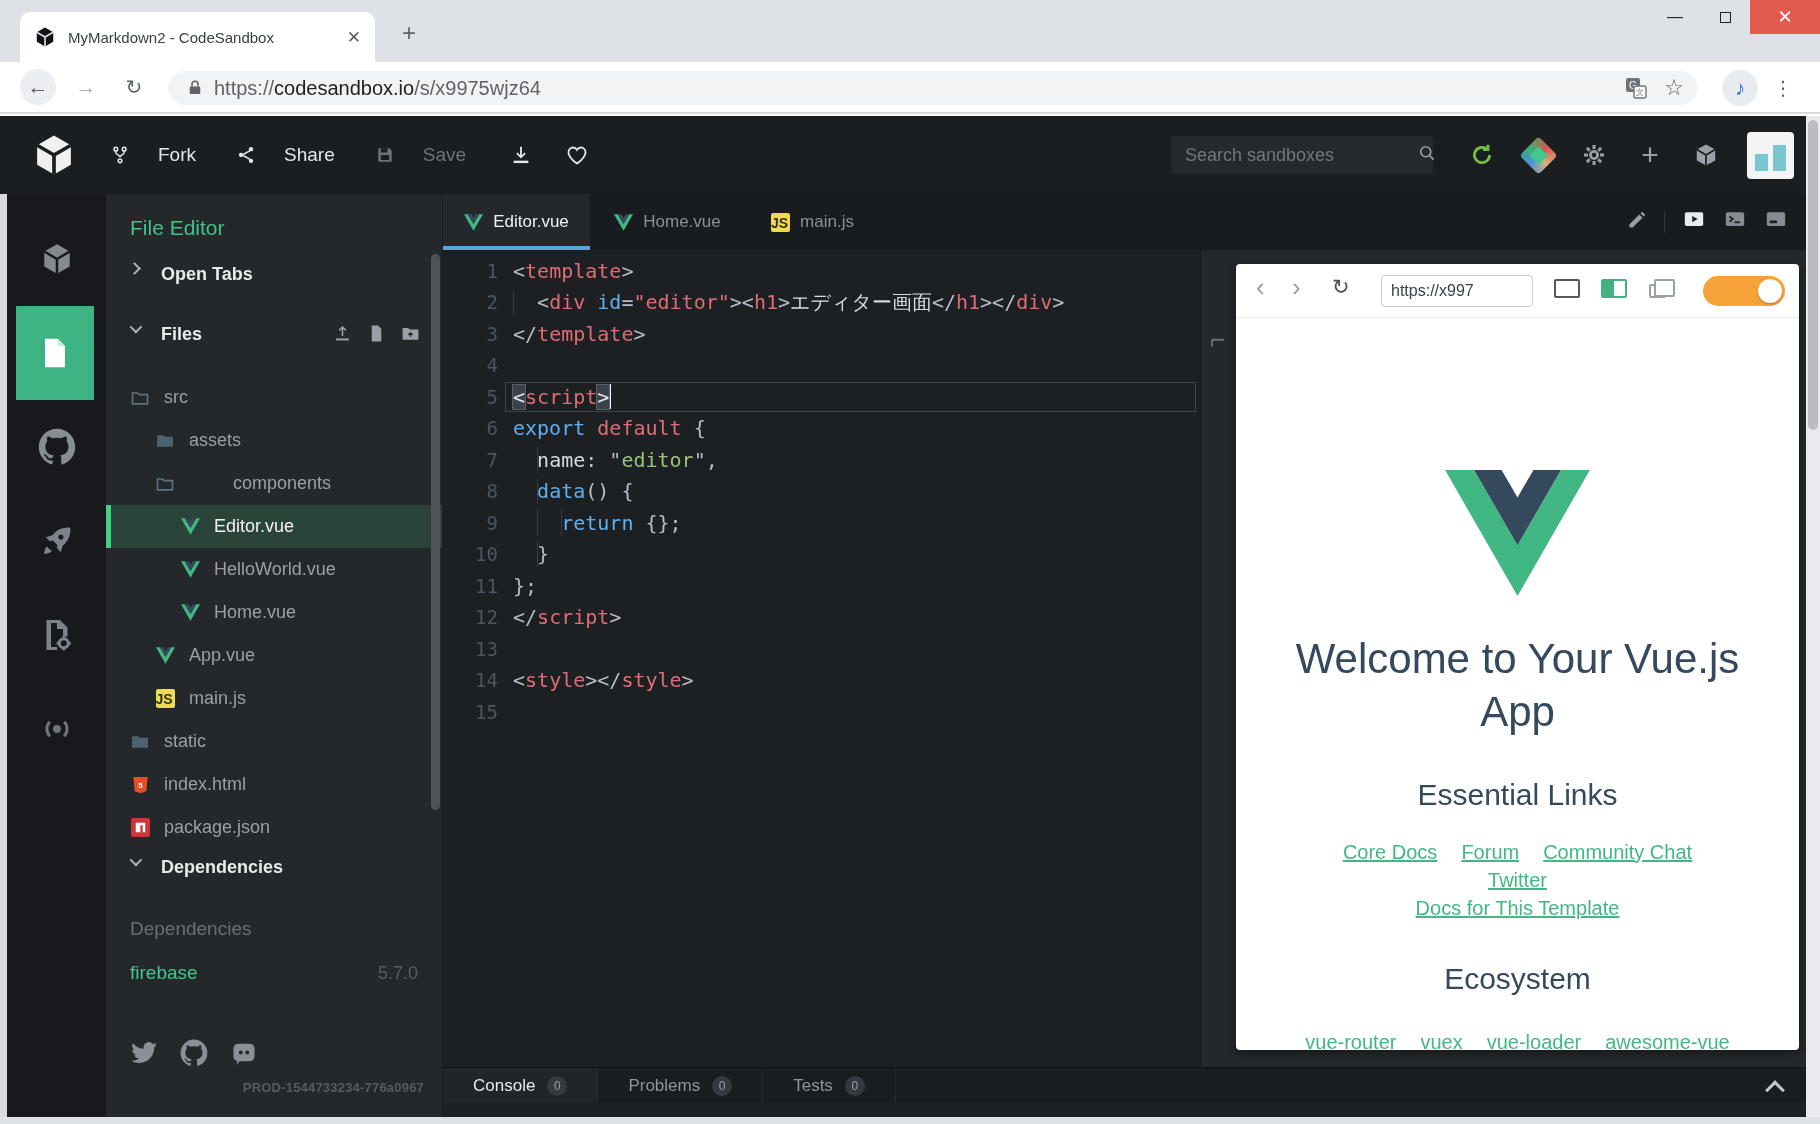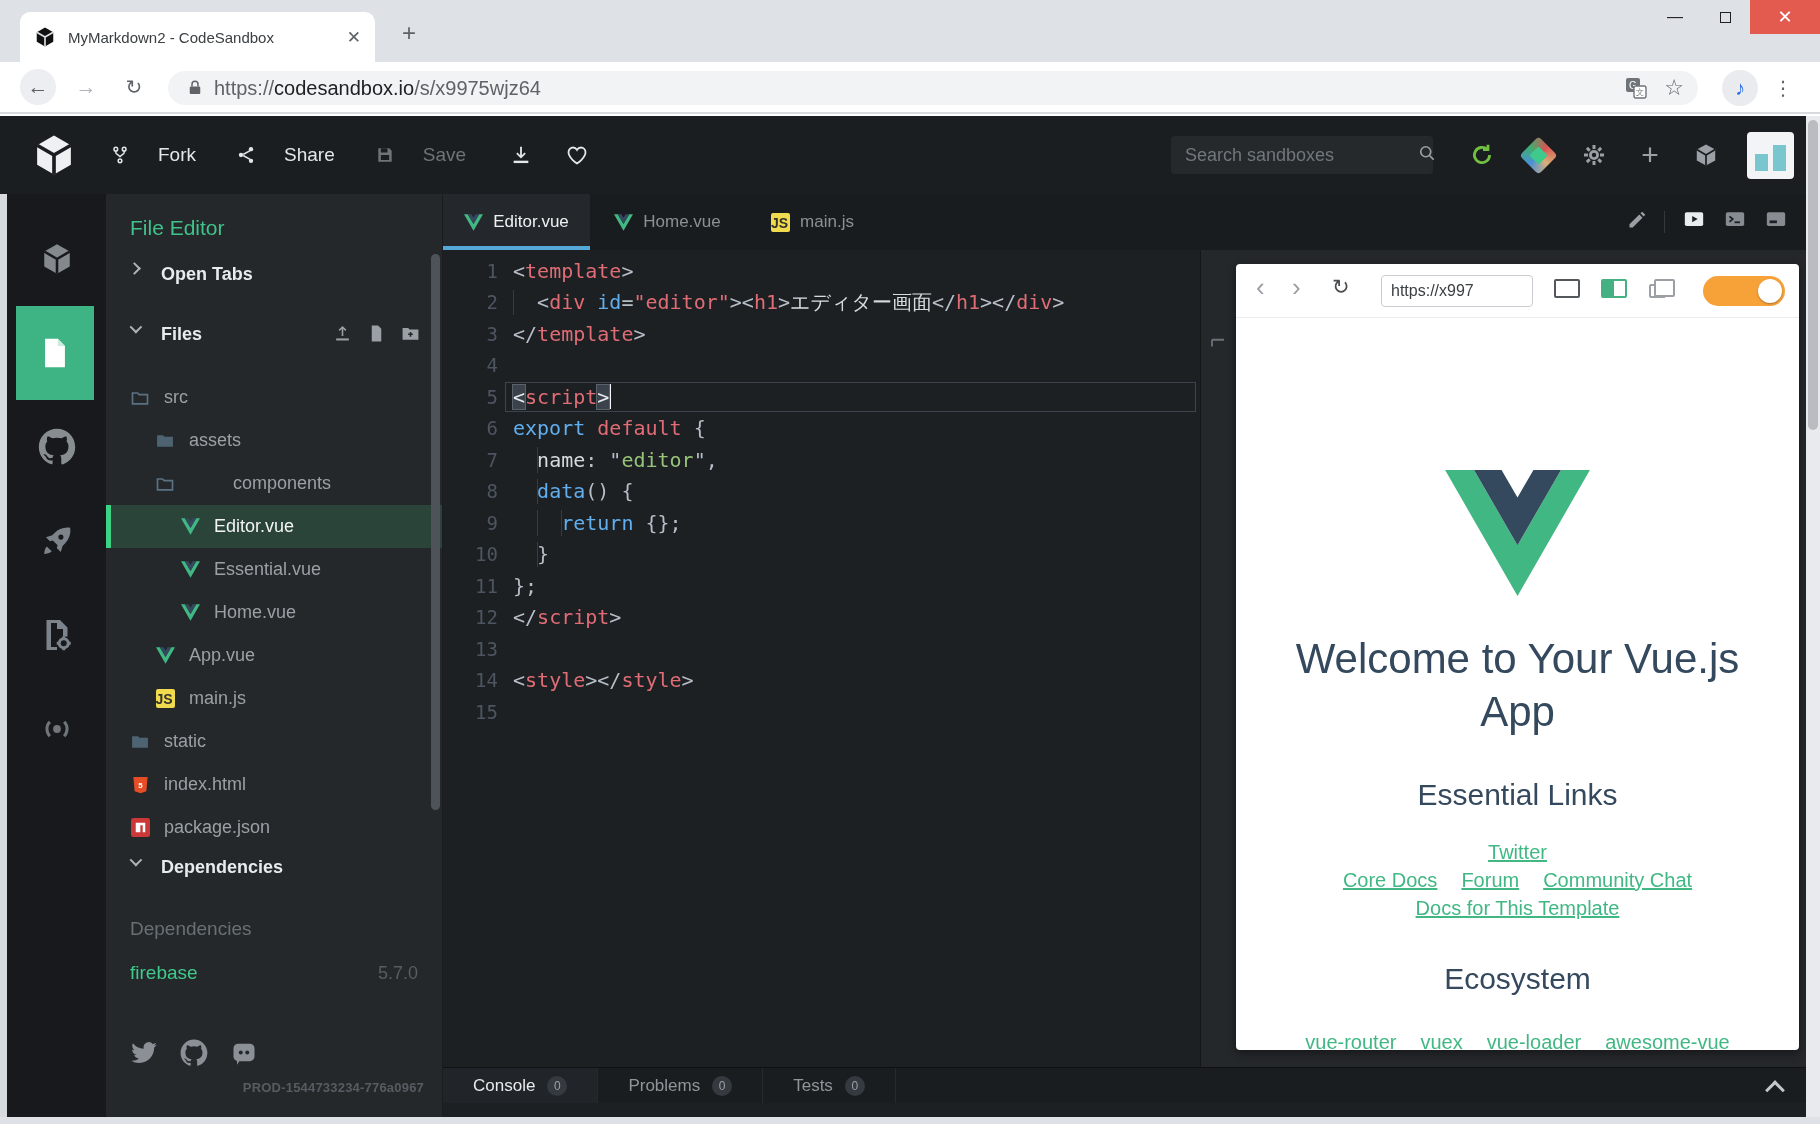--- a/index.html
+++ b/index.html
@@ -386,21 +386,21 @@
             </span>
             <span class="fname">Editor.vue</span>
           </div>
           <div class="trow" style="padding-left: 74px;">
             <span class="ficon">
               <svg viewBox="0 0 100 87" width="19" height="17">
                 <polygon points="0,0 20,0 50,52 80,0 100,0 50,87" fill="#41B883"></polygon>
                 <polygon points="20,0 39,0 50,19 61,0 80,0 50,52" fill="#35495E"></polygon>
               </svg>
             </span>
-            <span class="fname">Essential.vue</span>
+            <span class="fname">HelloWorld.vue</span>
           </div>
           <div class="trow" style="padding-left: 74px;">
             <span class="ficon">
               <svg viewBox="0 0 100 87" width="19" height="17">
                 <polygon points="0,0 20,0 50,52 80,0 100,0 50,87" fill="#41B883"></polygon>
                 <polygon points="20,0 39,0 50,19 61,0 80,0 50,52" fill="#35495E"></polygon>
               </svg>
             </span>
             <span class="fname">Home.vue</span>
           </div>
@@ -618,22 +618,22 @@
           <div class="vue-logo">
             <svg viewBox="0 0 100 87" width="145" height="126">
                 <polygon points="0,0 20,0 50,52 80,0 100,0 50,87" fill="#41B883"></polygon>
                 <polygon points="20,0 39,0 50,19 61,0 80,0 50,52" fill="#35495E"></polygon>
               </svg>
           </div>
           <h1 class="pv-title">Welcome to Your Vue.js App</h1>
           <div id="preview-sections">
               <h3 class="pv-h">Essential Links</h3>
               <div class="pv-links">
+                <div class="pv-row"><a class="pv-link">Core Docs</a><a class="pv-link">Forum</a><a class="pv-link">Community Chat</a></div>
                 <div class="pv-row"><a class="pv-link">Twitter</a></div>
-                <div class="pv-row"><a class="pv-link">Core Docs</a><a class="pv-link">Forum</a><a class="pv-link">Community Chat</a></div>
                 <div class="pv-row"><a class="pv-link">Docs for This Template</a></div>
               </div>
               <h3 class="pv-h">Ecosystem</h3>
               <div class="pv-links eco">
                 <div class="pv-row"><a class="pv-link">vue-router</a><a class="pv-link">vuex</a><a class="pv-link">vue-loader</a><a class="pv-link">awesome-vue</a></div>
               </div>
             </div>
         </div>
       </div>
     </div>

